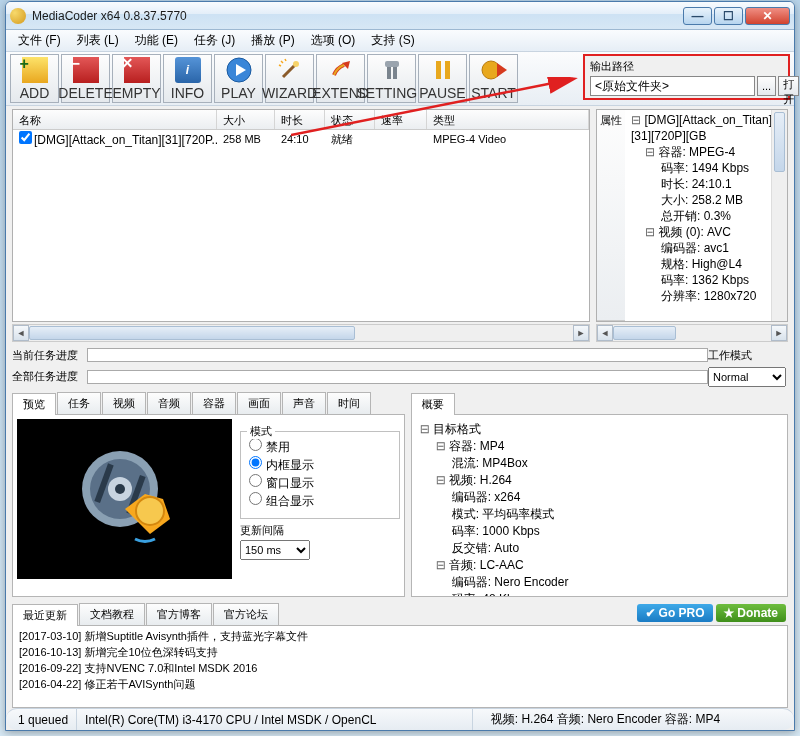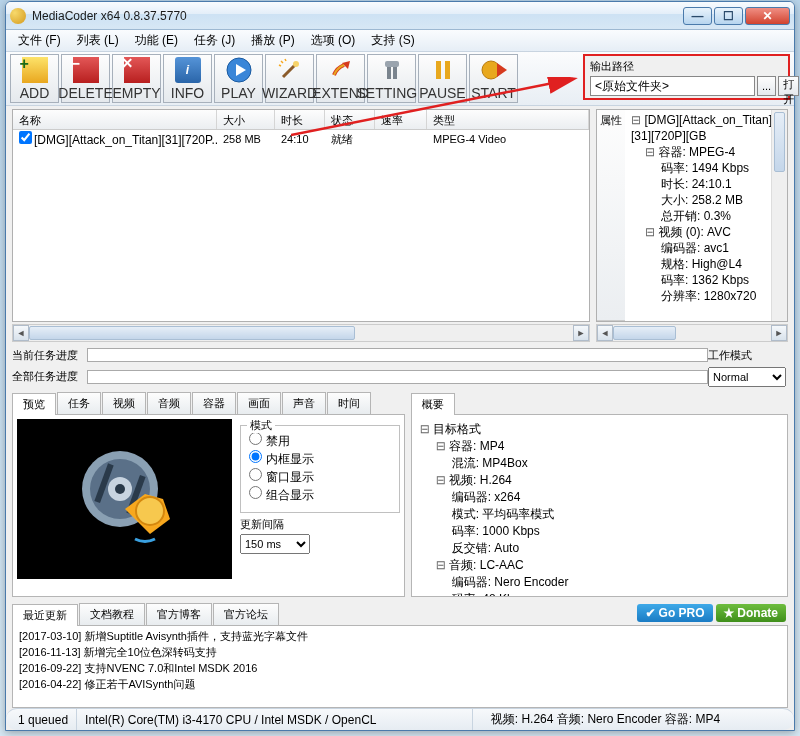--- a/index.html
+++ b/index.html
@@ -71,21 +71,21 @@
 .tabs-pane { display:flex; flex-direction:column; }
 .tabs-pane.left{flex:1.02;}
 .tabs-pane.right{flex:0.98;}
 .tabhdr { display:flex; height:22px; }
 .tabhdr .tab{padding:3px 10px;border:1px solid #b5b5b5;border-bottom:none;background:linear-gradient(#fdfdfd,#e8ecef);margin-right:1px;font-size:11px;cursor:pointer;}
 .tabhdr .tab.active{background:#fff;position:relative;top:1px;}
 .tabbody{flex:1;border:1px solid #b5b5b5;background:#fff;padding:4px;display:flex;gap:8px;overflow:hidden;}
 
 .preview { width:215px; height:160px; background:#000; display:flex; align-items:center; justify-content:center; }
 .preview svg{width:140px;height:120px;}
-.modegrp { border:1px solid #c0c0c0; padding:6px 8px 8px 8px; position:relative; margin-top:6px;}
+.modegrp { border:1px solid #c0c0c0; padding:6px 8px 8px 8px; position:relative; margin-top:12px;}
 .modegrp .leg{position:absolute;top:-8px;left:6px;background:#fff;padding:0 3px;font-size:11px;}
 .modegrp label{display:block;font-size:11px;line-height:18px;}
 .modegrp input[type=radio]{margin-right:4px;}
 .interval-lbl{font-size:11px;margin-top:4px;}
 .interval-sel{width:70px;height:20px;font-size:11px;margin-top:2px;}
 
 .summary-tree{font-size:11px;line-height:17px;padding:2px;}
 .summary-tree .n0{padding-left:2px;} .summary-tree .n1{padding-left:18px;} .summary-tree .n2{padding-left:34px;}
 .summary-tree .exp:before{content:"⊟ ";color:#666;}
 
@@ -362,21 +362,21 @@
               <span>Go PRO</span>
             </div>
           <div class="pill donate">
               <span>★</span>
               <span>Donate</span>
             </div>
         </div>
       </div>
       <div class="news">
         <div>[2017-03-10] 新增Suptitle Avisynth插件，支持蓝光字幕文件</div>
-        <div>[2016-11-13] 新增完全10位色深转码支持</div>
+        <div>[2016-10-13] 新增完全10位色深转码支持</div>
         <div>[2016-09-22] 支持NVENC 7.0和Intel MSDK 2016</div>
         <div>[2016-04-22] 修正若干AVISynth问题</div>
       </div>
     </div>
 
   </div>
 
   <div class="statusbar">
     <div class="cell">1 queued</div>
     <div class="cell" style="flex:1.3">Intel(R) Core(TM) i3-4170 CPU  / Intel MSDK / OpenCL</div>

